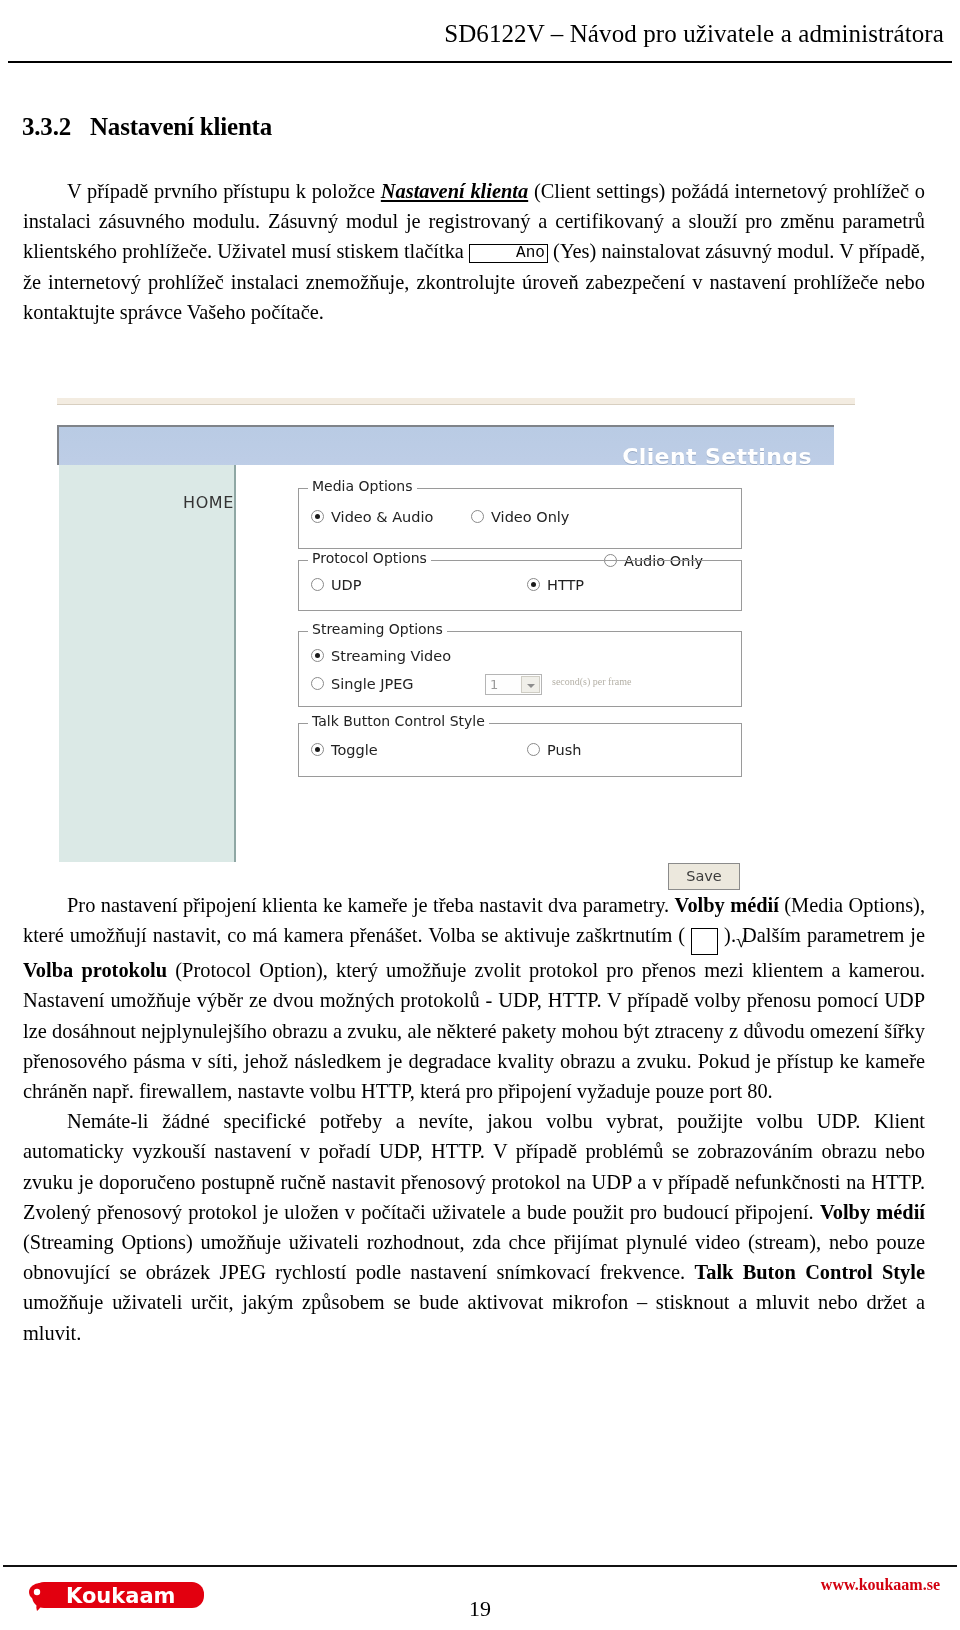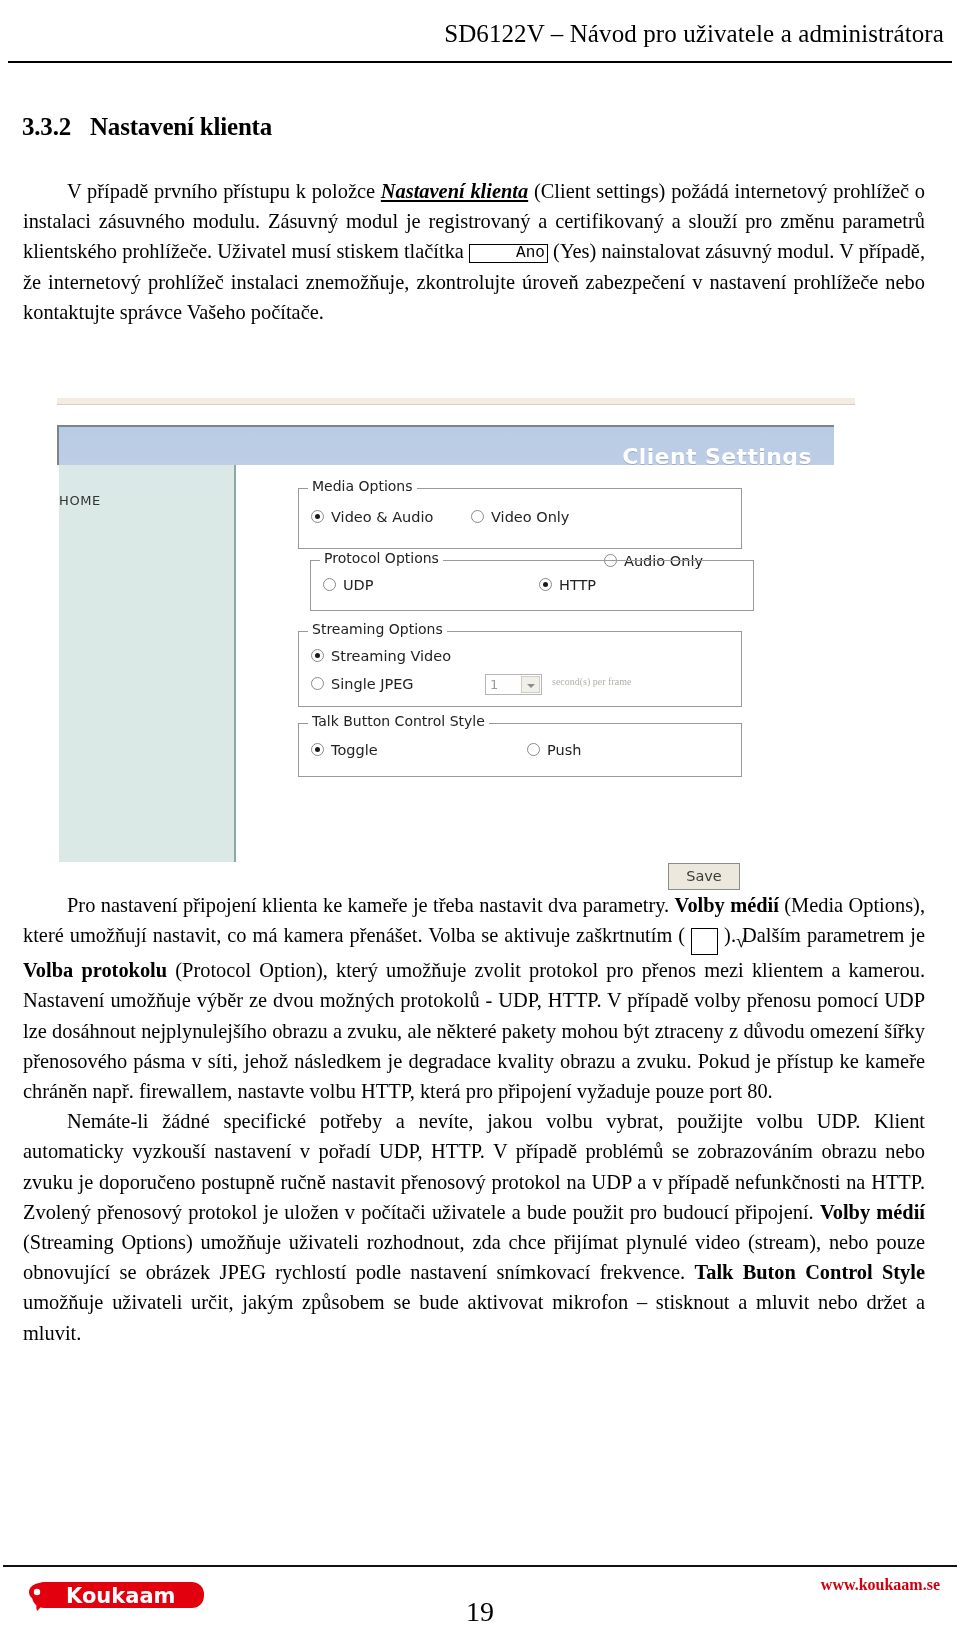--- a/index.html
+++ b/index.html
@@ -146,23 +146,23 @@
     position: absolute;
     left: 2px; top: 0;
     width: 175px; height: 397px;
     background: #dbe9e6;
     border-right: 2px solid #8fa7a4;
   }
   .fig-home {
     position: absolute;
     left: 0; top: 28px;
     width: 175px;
-    text-align: left;
-    font-family: "DejaVu Sans", sans-serif;
-    font-size: 13px;
+    text-align: right;
+    font-family: "DejaVu Sans", sans-serif;
+    font-size: 16px;
     color: #333;
     letter-spacing: 0.6px;
   }
 
   
   .fset {
     position: absolute;
     border: 1px solid #9a9a9a;
     background: transparent;
   }
@@ -273,21 +273,21 @@
     font-size: 16px;
     color: #d2000f;
     white-space: nowrap;
   }
   .page-number {
     position: absolute;
     left: 0; top: 1596px;
     width: 960px;
     text-align: center;
     font-family: "Liberation Serif", serif;
-    font-size: 28px;
+    font-size: 22px;
     color: #000;
   }
 </style>
 </head>
 <body>
 
 <div class="page-header">
   <div class="header-title">SD6122V – Návod pro uživatele a administrátora</div>
   <div class="header-rule"></div>
 </div>
@@ -319,21 +319,21 @@
         <span class="radio on"></span><span>Video &amp; Audio</span>
       </div>
       <div class="opt" style="left:172px; top:20px;">
         <span class="radio"></span><span>Video Only</span>
       </div>
       <div class="opt" style="left:305px; top:20px;margin-top:44px;">
         <span class="radio"></span><span>Audio Only</span>
       </div>
     </div>
 
-    <div class="fset" style="left:241px; top:95px; width:442px; height:49px;margin-left:12px;">
+    <div class="fset" style="left:241px; top:95px; width:442px; height:49px;">
       <div class="fset-legend">Protocol Options</div>
       <div class="opt" style="left:12px; top:16px;">
         <span class="radio"></span><span>UDP</span>
       </div>
       <div class="opt" style="left:228px; top:16px;">
         <span class="radio on"></span><span>HTTP</span>
       </div>
     </div>
 
     <div class="fset" style="left:241px; top:166px; width:442px; height:74px;">

